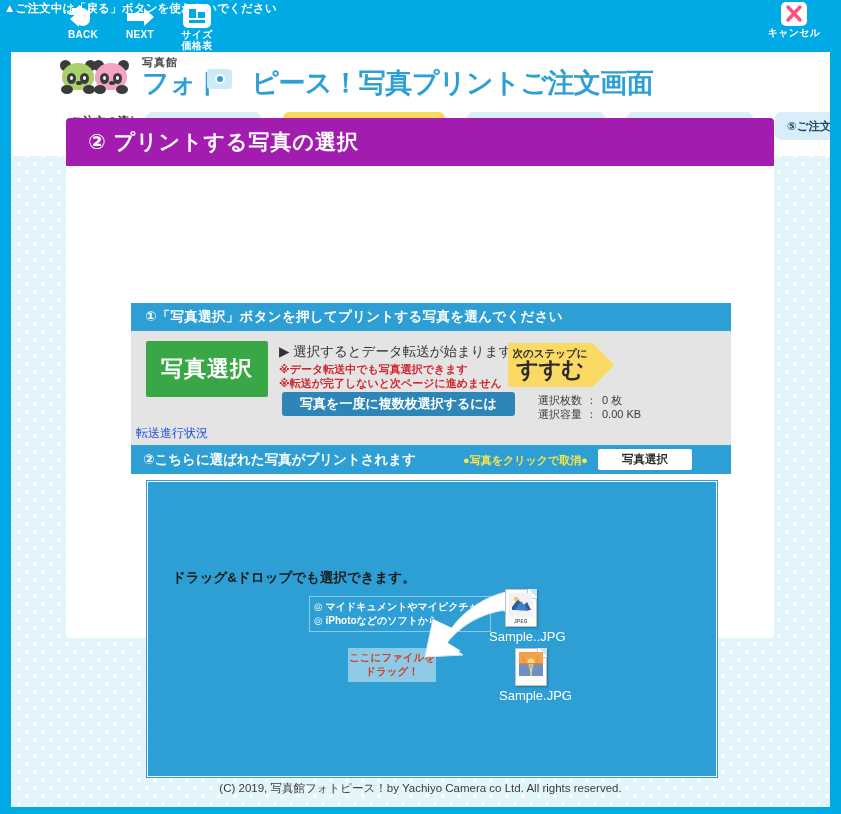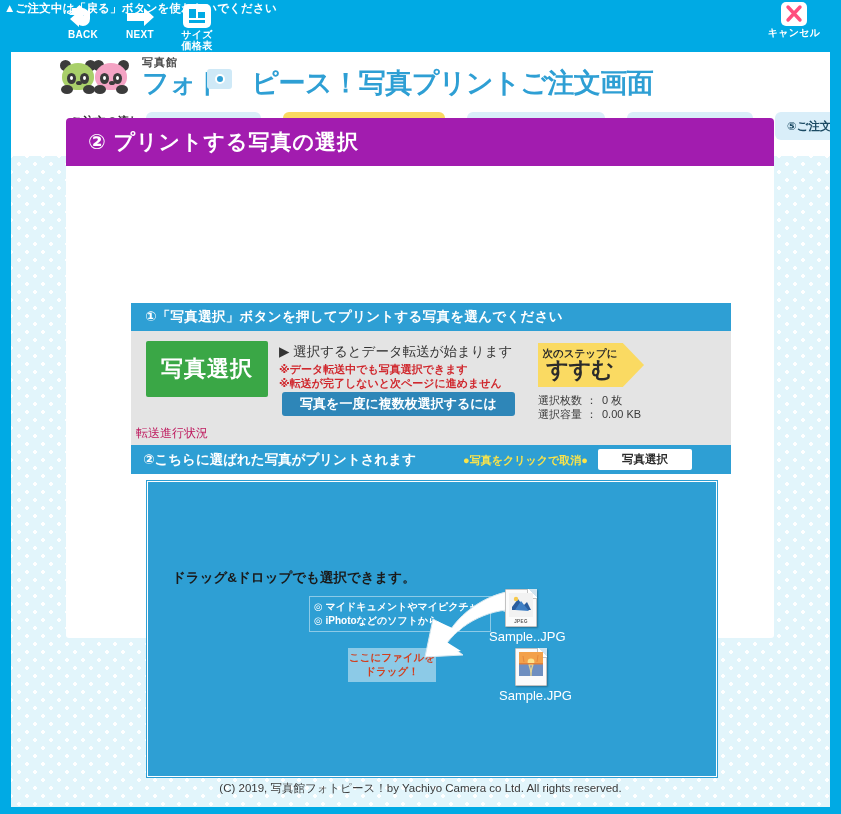--- a/index.html
+++ b/index.html
@@ -144,40 +144,40 @@
   }
   #red1{top:310px;} #red2{top:324px;}
   #multi-select-btn{
     position:absolute;left:271px;top:340px;width:233px;height:24px;
     background:#2e86b8;border-radius:3px;cursor:pointer;
   }
   #multi-select-btn span{
     display:block;text-align:center;line-height:24px;color:#fff;font-size:13px;font-weight:bold;
   }
   #next-step-btn{
-    position:absolute;left:527px;top:291px;width:106px;height:58px;cursor:pointer;
+    position:absolute;left:497px;top:291px;width:106px;height:58px;cursor:pointer;
   }
   #next-step-btn .shape{
     position:absolute;left:0;top:0;width:106px;height:44px;background:#fada62;
     clip-path:polygon(0 0, 80% 0, 100% 50%, 80% 100%, 0 100%);
   }
   #next-step-btn .l1{
     position:absolute;left:0;top:4px;width:84px;text-align:center;font-size:10.5px;
     font-weight:bold;color:#2b2b2b;
   }
   #next-step-btn .l2{
     position:absolute;left:0;top:15px;width:84px;text-align:center;font-size:22px;
     font-weight:bold;color:#2b2b2b;line-height:24px;
   }
   .stat-row{position:absolute;left:527px;font-size:11px;color:#3a3a3a;white-space:nowrap;}
   #stat1{top:341px;} #stat2{top:355px;}
   .stat-row .k{display:inline-block;width:48px;}
   .stat-row .c{display:inline-block;width:16px;}
   #transfer-status{
-    position:absolute;left:125px;top:373px;font-size:12px;color:#be185d;
+    position:absolute;left:125px;top:373px;font-size:12px;color:#1d4ed8;
     text-decoration:none;cursor:pointer;
   }
   
   #sec2-bar{
     position:absolute;left:120px;top:393px;width:600px;height:29px;background:#2e9fd4;
   }
   #sec2-title{
     position:absolute;left:12px;top:6px;font-size:13.5px;font-weight:bold;color:#fff;
   }
   #sec2-hint{

